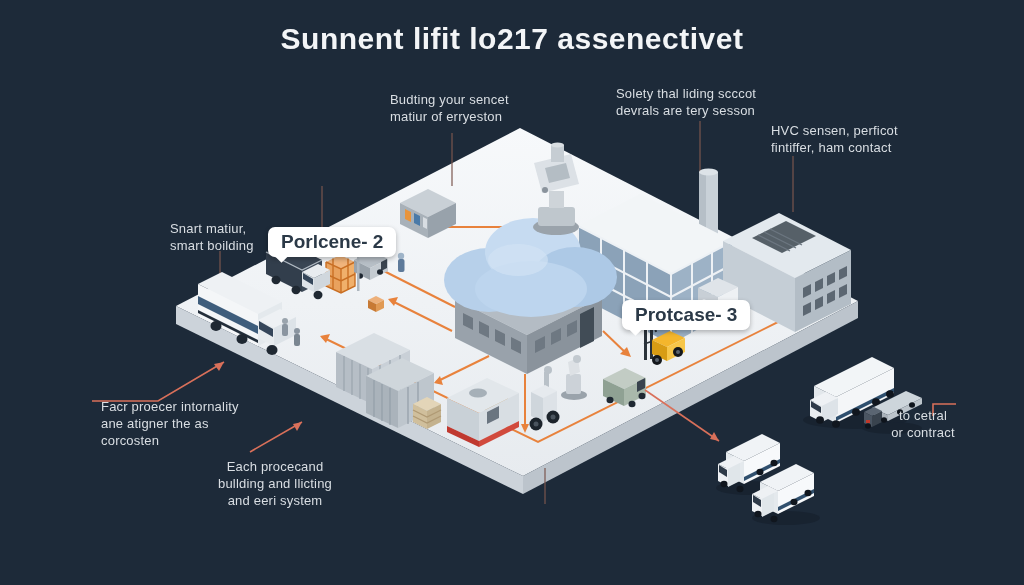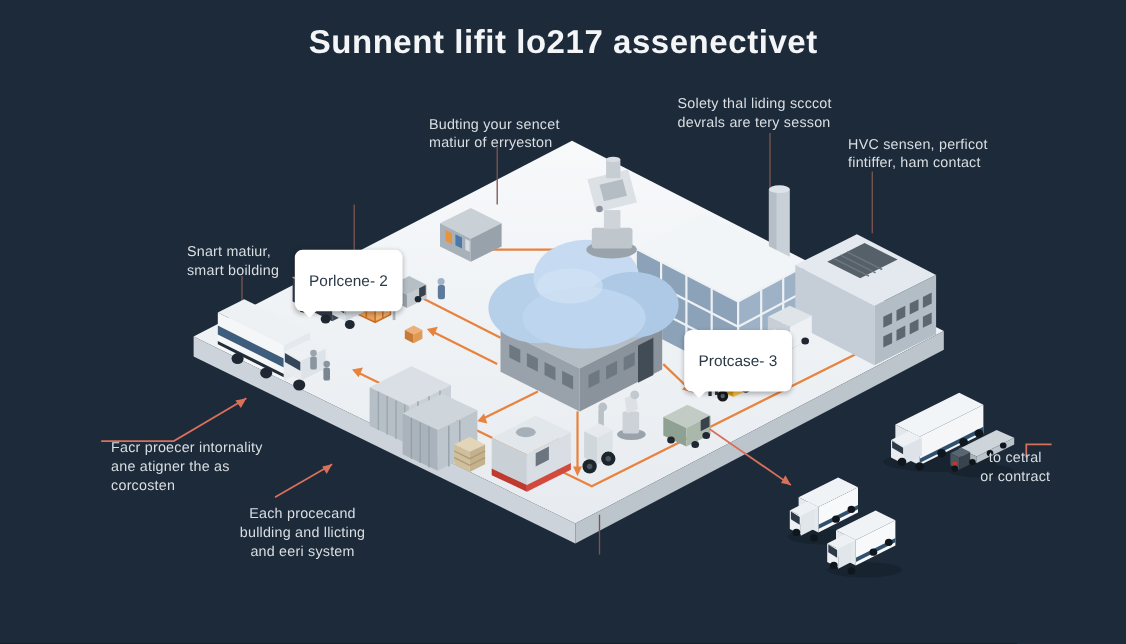--- a/index.html
+++ b/index.html
@@ -13,21 +13,21 @@
     text-align:center; font-size:30px; font-weight:bold; color:#f3f5f7;
     letter-spacing:.5px;
   }
   .label {
     position:absolute; font-size:13px; line-height:1.32; color:#d9dee3;
     white-space:pre-line; letter-spacing:.2px;
   }
   .label.center { text-align:center; }
   .badge {
     position:absolute; background:#ffffff; color:#2b3947;
-    font-size:14px; font-weight:normal; padding:20px 13px;
+    font-size:19px; font-weight:bold; padding:4px 13px;
     border-radius:7px; box-shadow:0 2px 5px rgba(0,0,0,.28);
   }
   .badge::after {
     content:""; position:absolute; left:9px; bottom:-4px;
     width:9px; height:9px; background:#ffffff; transform:rotate(45deg);
   }
 </style>
 </head>
 <body>
 
@@ -387,21 +387,21 @@
         <path d="M933,416 L933,404 L956,404"></path>
       </g>
       <g fill="#d9705a">
         <polygon points="224,362 214,364 219,371"></polygon>
         <polygon points="302,422 293,424 297,431"></polygon>
         <polygon points="719,441 710,439 714,432"></polygon>
       </g>
     </g>
   </svg>
 
-  <div class="label" style="left:390px; top:104px;">Budting your sencet
+  <div class="label" style="left:390px; top:91px;">Budting your sencet
 matiur of erryeston</div>
   <div class="label" style="left:616px; top:85px;">Solety thal liding scccot
 devrals are tery sesson</div>
   <div class="label" style="left:771px; top:122px;">HVC sensen, perficot
 fintiffer, ham contact</div>
   <div class="label" style="left:170px; top:220px;">Snart matiur,
 smart boilding</div>
   <div class="label" style="left:101px; top:398px;">Facr proecer intornality
 ane atigner the as
 corcosten</div>

